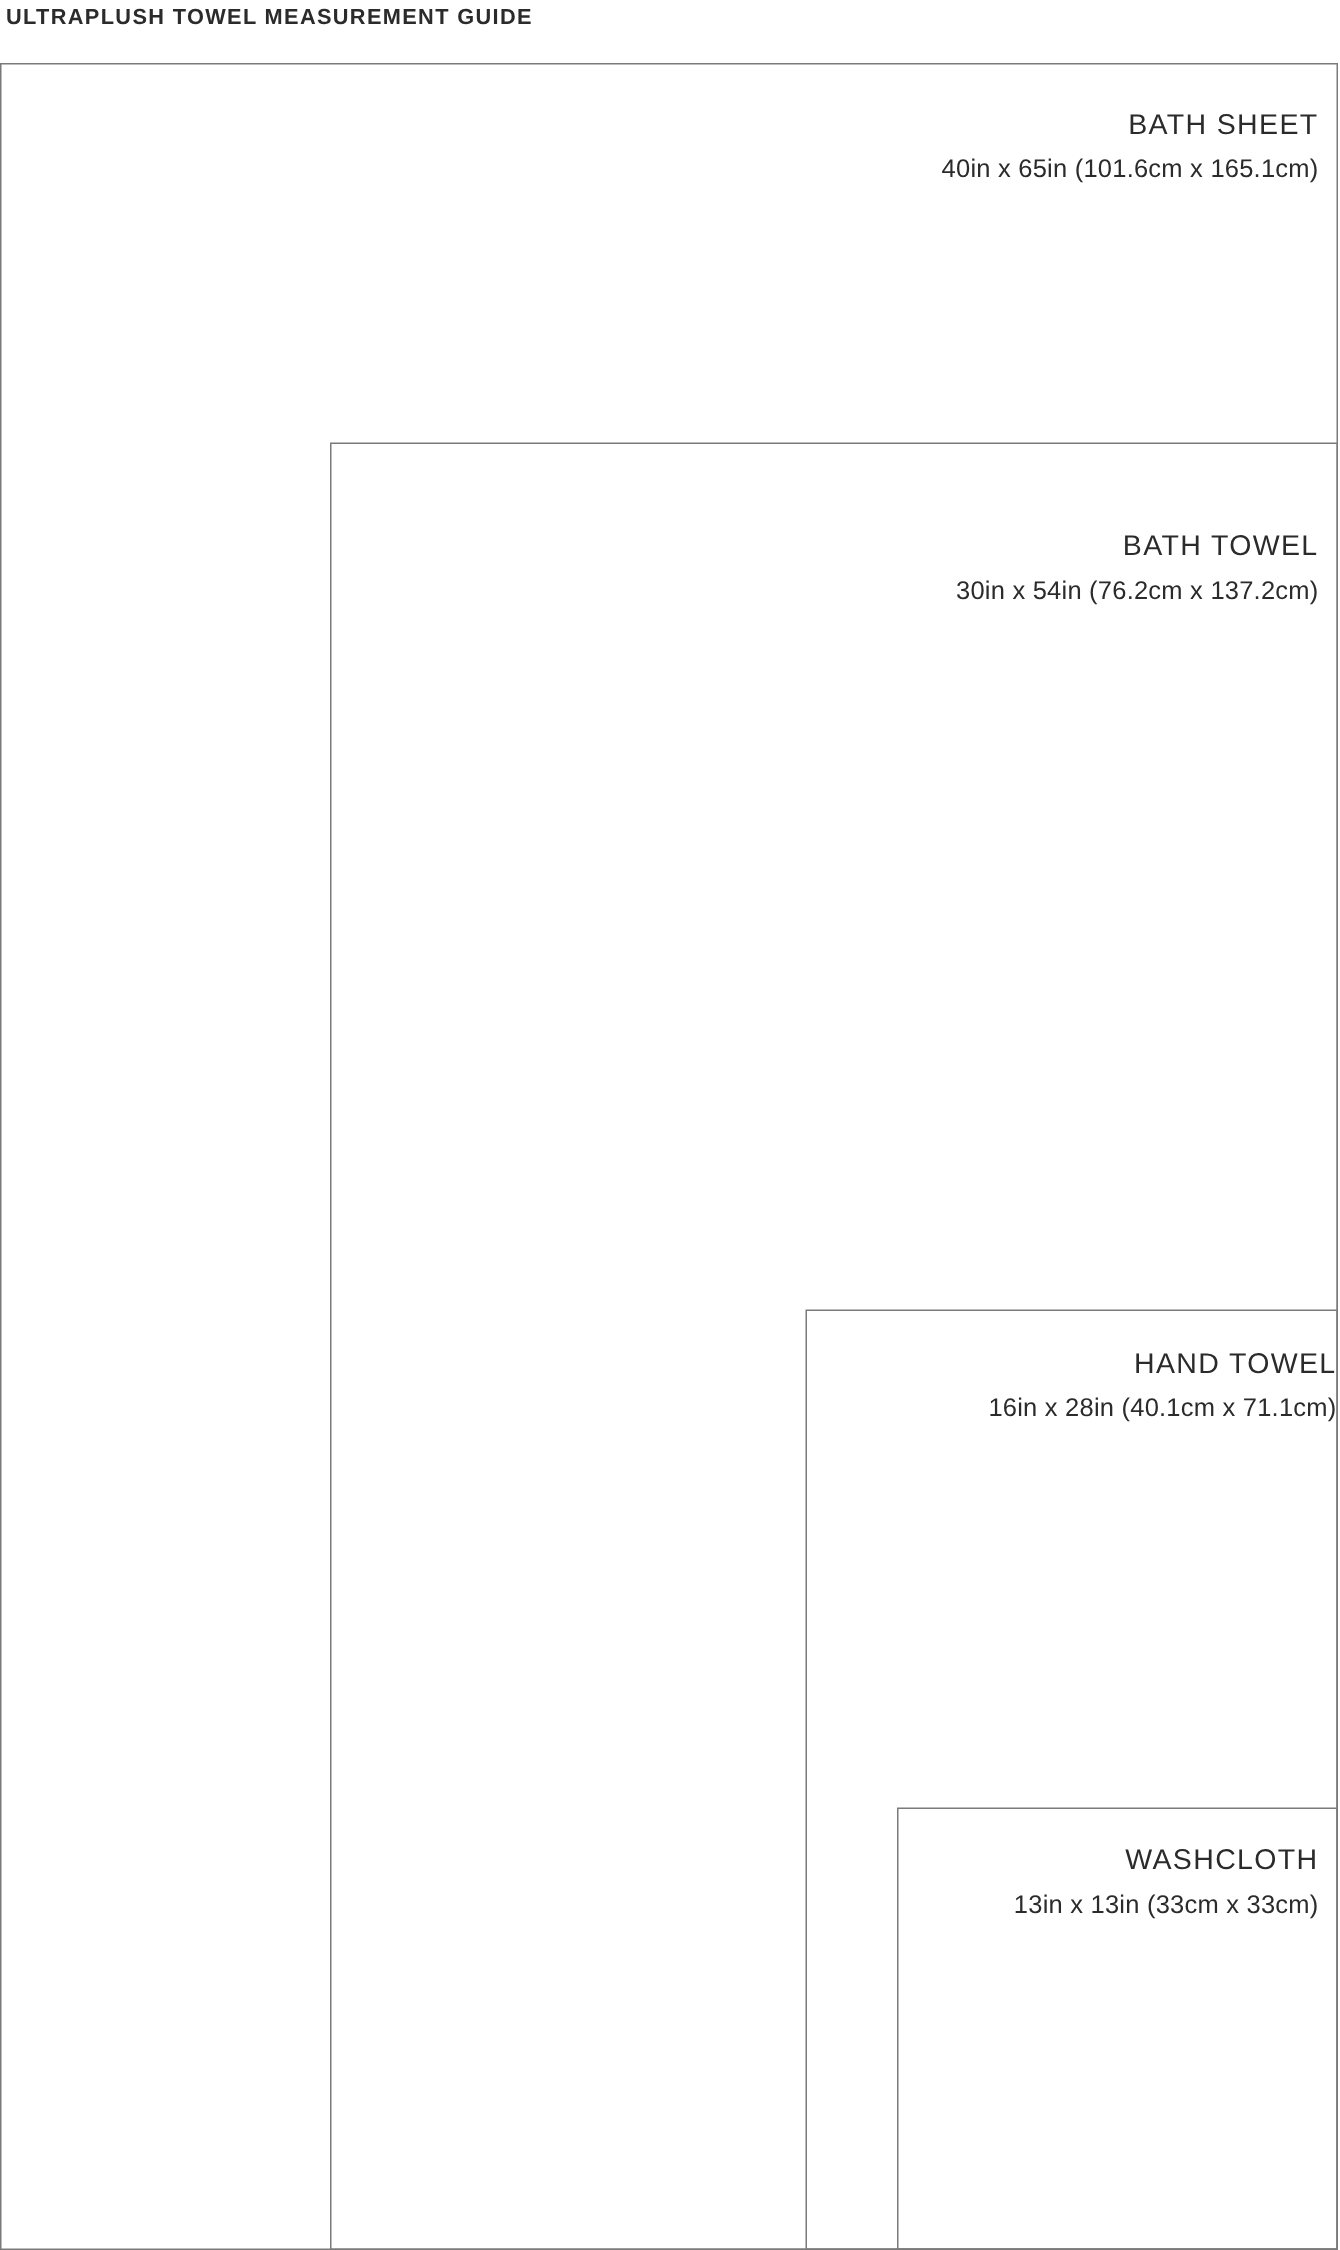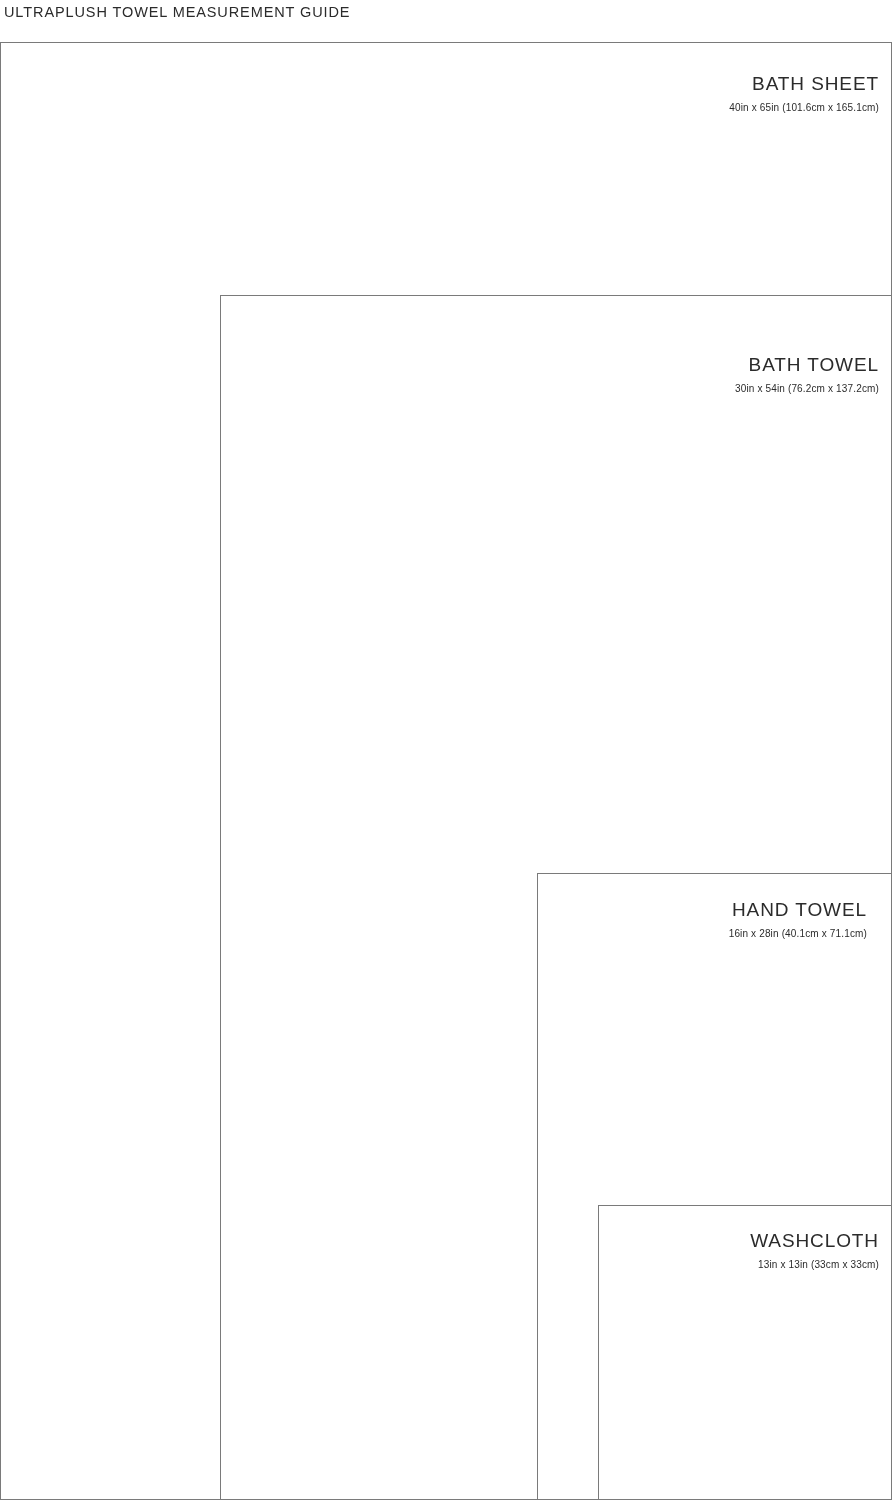--- a/index.html
+++ b/index.html
@@ -17,20 +17,21 @@
   }
 
   #guide-title {
     position: absolute;
     left: 4px;
     top: 4px;
     font-size: 14.5px;
     letter-spacing: 0.9px;
     color: #2b2b2b;
     white-space: nowrap;
+    font-weight: bold;
   }
 
   .size-box {
     position: absolute;
     box-sizing: border-box;
     border: 1px solid #7a7a7a;
     background: transparent;
   }
 
   .size-label {
@@ -40,35 +41,35 @@
     white-space: nowrap;
   }
   .size-label .name {
     display: block;
     font-size: 19px;
     letter-spacing: 0.9px;
     color: #2b2b2b;
   }
   .size-label .dims {
     display: block;
-    font-size: 10px;
+    font-size: 17px;
     letter-spacing: 0.15px;
     color: #2b2b2b;
     margin-top: 3px;
   }
 
   
   #box-bath-sheet   { left: 0px;   top: 42px;   width: 892px; height: 1458px; }
   #box-bath-towel   { left: 220px; top: 295px;  width: 672px; height: 1205px; }
   #box-hand-towel   { left: 537px; top: 873px;  width: 355px; height: 627px; }
   #box-washcloth    { left: 598px; top: 1205px; width: 294px; height: 295px; }
 
   #label-bath-sheet { right: 14px; top: 70px; }
   #label-bath-towel { right: 14px; top: 315px; margin-top: 36px; }
-  #label-hand-towel { right: 26px; top: 896px; }
+  #label-hand-towel { right: 2px; top: 896px; }
   #label-washcloth  { right: 14px; top: 1227px; }
 </style>
 </head>
 <body>
 
 <div id="guide-title">ULTRAPLUSH TOWEL MEASUREMENT GUIDE</div>
 
 <div class="size-box" id="box-bath-sheet"></div>
 <div class="size-box" id="box-bath-towel"></div>
 <div class="size-box" id="box-hand-towel"></div>

